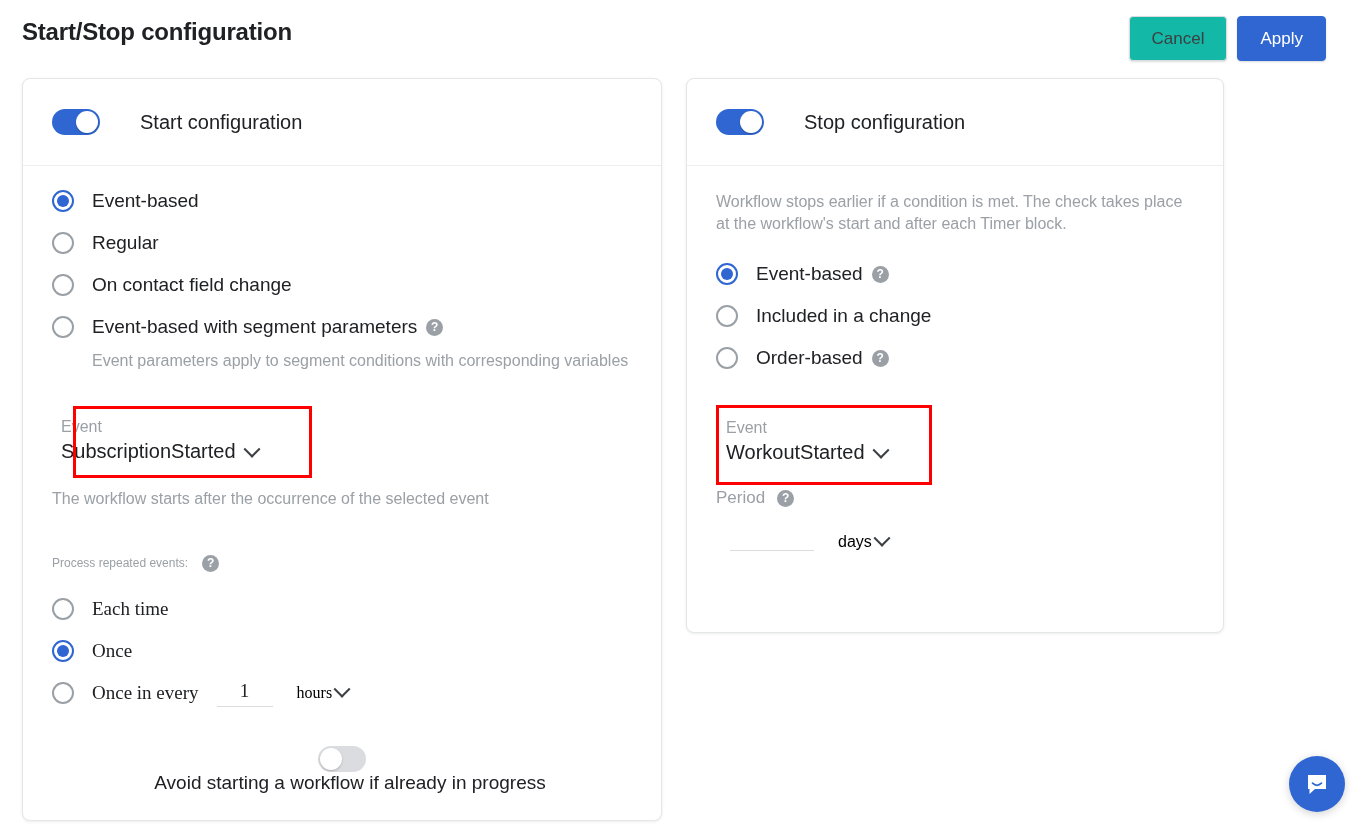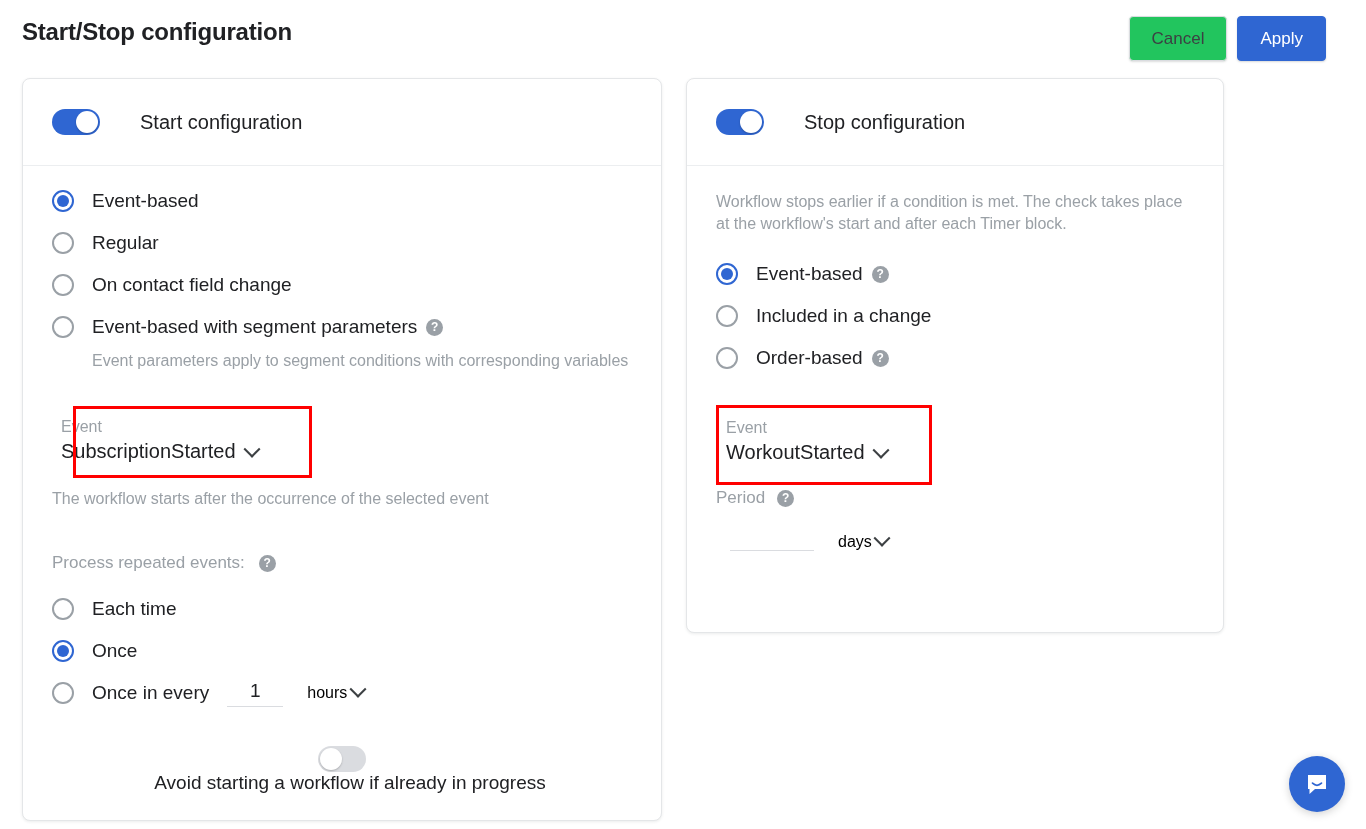--- a/index.html
+++ b/index.html
@@ -26,21 +26,21 @@
     font-family: "Liberation Sans", sans-serif;
     font-size: 17px;
     padding: 0 22px;
     height: 45px;
     line-height: 43px;
     border-radius: 4px;
     cursor: pointer;
     white-space: nowrap;
   }
   .btn-cancel {
-    background:#22c55e; color:#3c4043;
+    background:#14b8a6; color:#3c4043;
     border:1px solid #dadce0;
     box-shadow: 0 1px 2px rgba(60,64,67,0.18);
   }
   .btn-apply {
     background:#2f66d2; color:#ffffff; border:1px solid #2f66d2;
     box-shadow: 0 1px 2px rgba(60,64,67,0.2);
   }
 
   
   .card {
@@ -212,25 +212,25 @@
             <span>SubscriptionStarted</span>
             <span class="chev"></span>
           </span>
         </div>
         <div class="red-box" style="left:21px; top:0px; width:239px; height:72px;"></div>
       </div>
 
       <div class="hint" style="margin-top:10px;">The workflow starts after the occurrence of the selected event</div>
 
       <div style="margin-top:42px; display:flex; align-items:center; gap:14px;">
-        <span class="hint" style="font-size:17px;">Process repeated events:</span>
+        <span class="hint" style="font-size:12px;">Process repeated events:</span>
         <span class="help-icon">?</span>
       </div>
 
-      <div style="margin-top:14px;">
+      <div style="margin-top:14px;font-family:Liberation Serif, serif;">
         <div class="radio-row">
           <div class="radio"></div>
           <div class="radio-label">Each time</div>
         </div>
 
         <div class="radio-row">
           <div class="radio checked"></div>
           <div class="radio-label">Once</div>
         </div>
 

